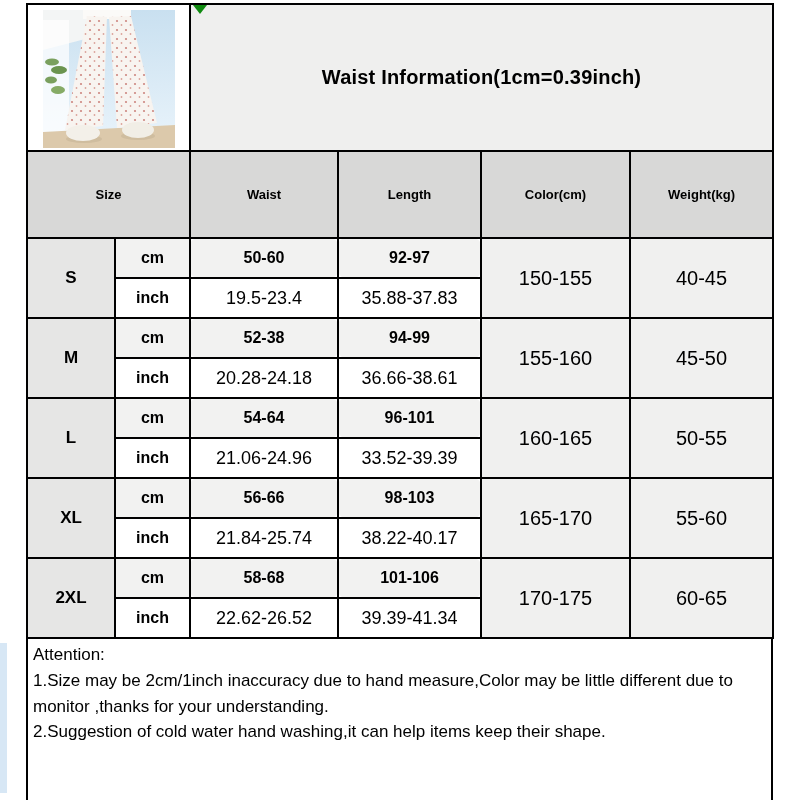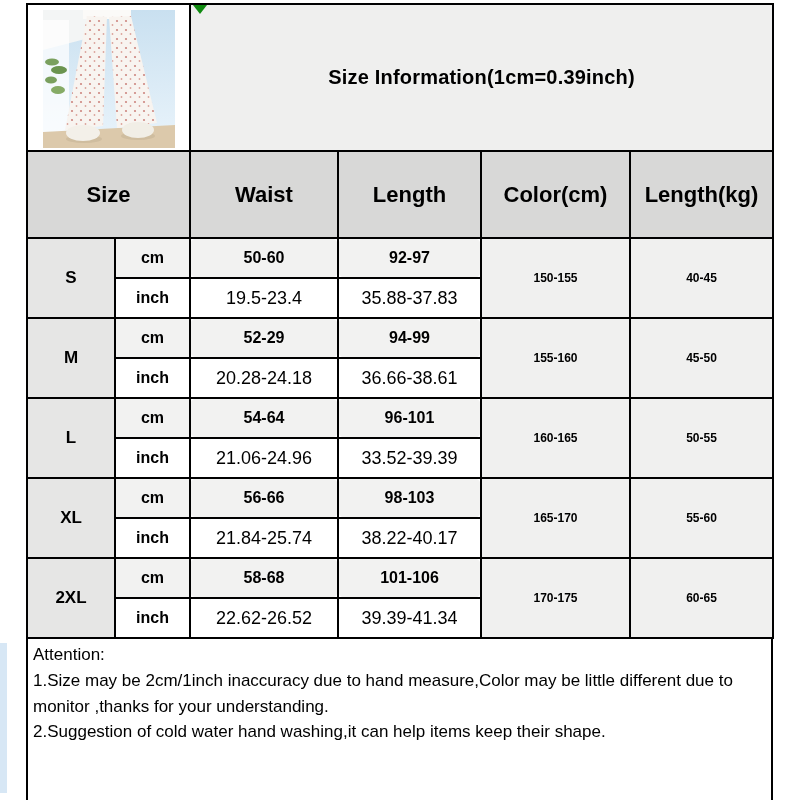--- a/index.html
+++ b/index.html
@@ -20,30 +20,30 @@
   .photo-cell{background:#fff;}
   .photo-cell svg{display:block;margin:2px auto 0 auto;}
   .title-cell{background:#efefee;}
   .title-inner{position:relative;width:100%;height:145px;display:flex;align-items:center;justify-content:center;}
   .title-text{font-weight:bold;font-size:20px;letter-spacing:0.2px;}
   .corner-marker{
     position:absolute;top:0;left:2px;width:0;height:0;
     border-left:7px solid transparent;border-right:7px solid transparent;
     border-top:9px solid #0f8a0f;
   }
-  .head-row th{height:85px;background:#d8d8d7;font-size:22px;font-weight:bold;}
+  .head-row th{height:85px;background:#d8d8d7;font-size:13px;font-weight:bold;}
   .size-cell{background:#e6e6e5;font-weight:bold;font-size:17px;}
   .unit-cell{font-weight:bold;font-size:16px;}
   tr.cm-row td{height:38px;}
   tr.inch-row td{height:38px;}
   .cm-bg{background:#f2f2f1;}
   .inch-bg{background:#ffffff;}
   .val-cm{font-weight:bold;font-size:16px;border-radius:8px;}
   .val-inch{font-weight:normal;font-size:18px;}
-  .hw-cell{background:#f0f0ef;font-weight:bold;font-size:12px;}
+  .hw-cell{background:#f0f0ef;font-weight:normal;font-size:20px;}
 
   .attention-box{
     margin-top:-2px;box-sizing:border-box;width:747px;height:181px;
     border:2px solid #000;background:#fff;
     padding:3px 6px 0 5px;font-size:17px;line-height:1.52;text-align:left;
   }
   .attention-box p{margin:0;}
 </style>
 </head>
 <body>
@@ -98,51 +98,51 @@
             </g>
             <ellipse cx="41" cy="129" rx="18" ry="4" fill="#c4b295" opacity="0.55"></ellipse>
             <ellipse cx="95" cy="126" rx="17" ry="4" fill="#c4b295" opacity="0.55"></ellipse>
             <ellipse cx="40" cy="123" rx="17" ry="8" fill="#f3f0e9"></ellipse>
             <ellipse cx="95" cy="120" rx="16" ry="8" fill="#f1eee6"></ellipse>
           </svg>
         </td>
         <td colspan="4" class="title-cell">
           <div class="title-inner">
             <span class="corner-marker"></span>
-            <span class="title-text">Size Information(1cm=0.39inch)</span>
+            <span class="title-text">Waist Information(1cm=0.39inch)</span>
           </div>
         </td>
       </tr>
 
       <tr class="head-row">
         <th colspan="2">Size</th>
         <th>Waist</th>
         <th>Length</th>
         <th>Color(cm)</th>
-        <th>Length(kg)</th>
+        <th>Weight(kg)</th>
       </tr>
 
       <tr class="cm-row">
         <td rowspan="2" class="size-cell">S</td>
         <td class="unit-cell cm-bg">cm</td>
         <td class="val-cm cm-bg">50-60</td>
         <td class="val-cm cm-bg">92-97</td>
         <td rowspan="2" class="hw-cell">150-155</td>
         <td rowspan="2" class="hw-cell">40-45</td>
       </tr>
       <tr class="inch-row">
         <td class="unit-cell inch-bg">inch</td>
         <td class="val-inch inch-bg">19.5-23.4</td>
         <td class="val-inch inch-bg">35.88-37.83</td>
       </tr>
 
       <tr class="cm-row">
         <td rowspan="2" class="size-cell">M</td>
         <td class="unit-cell cm-bg">cm</td>
-        <td class="val-cm cm-bg">52-29</td>
+        <td class="val-cm cm-bg">52-38</td>
         <td class="val-cm cm-bg">94-99</td>
         <td rowspan="2" class="hw-cell">155-160</td>
         <td rowspan="2" class="hw-cell">45-50</td>
       </tr>
       <tr class="inch-row">
         <td class="unit-cell inch-bg">inch</td>
         <td class="val-inch inch-bg">20.28-24.18</td>
         <td class="val-inch inch-bg">36.66-38.61</td>
       </tr>
 

